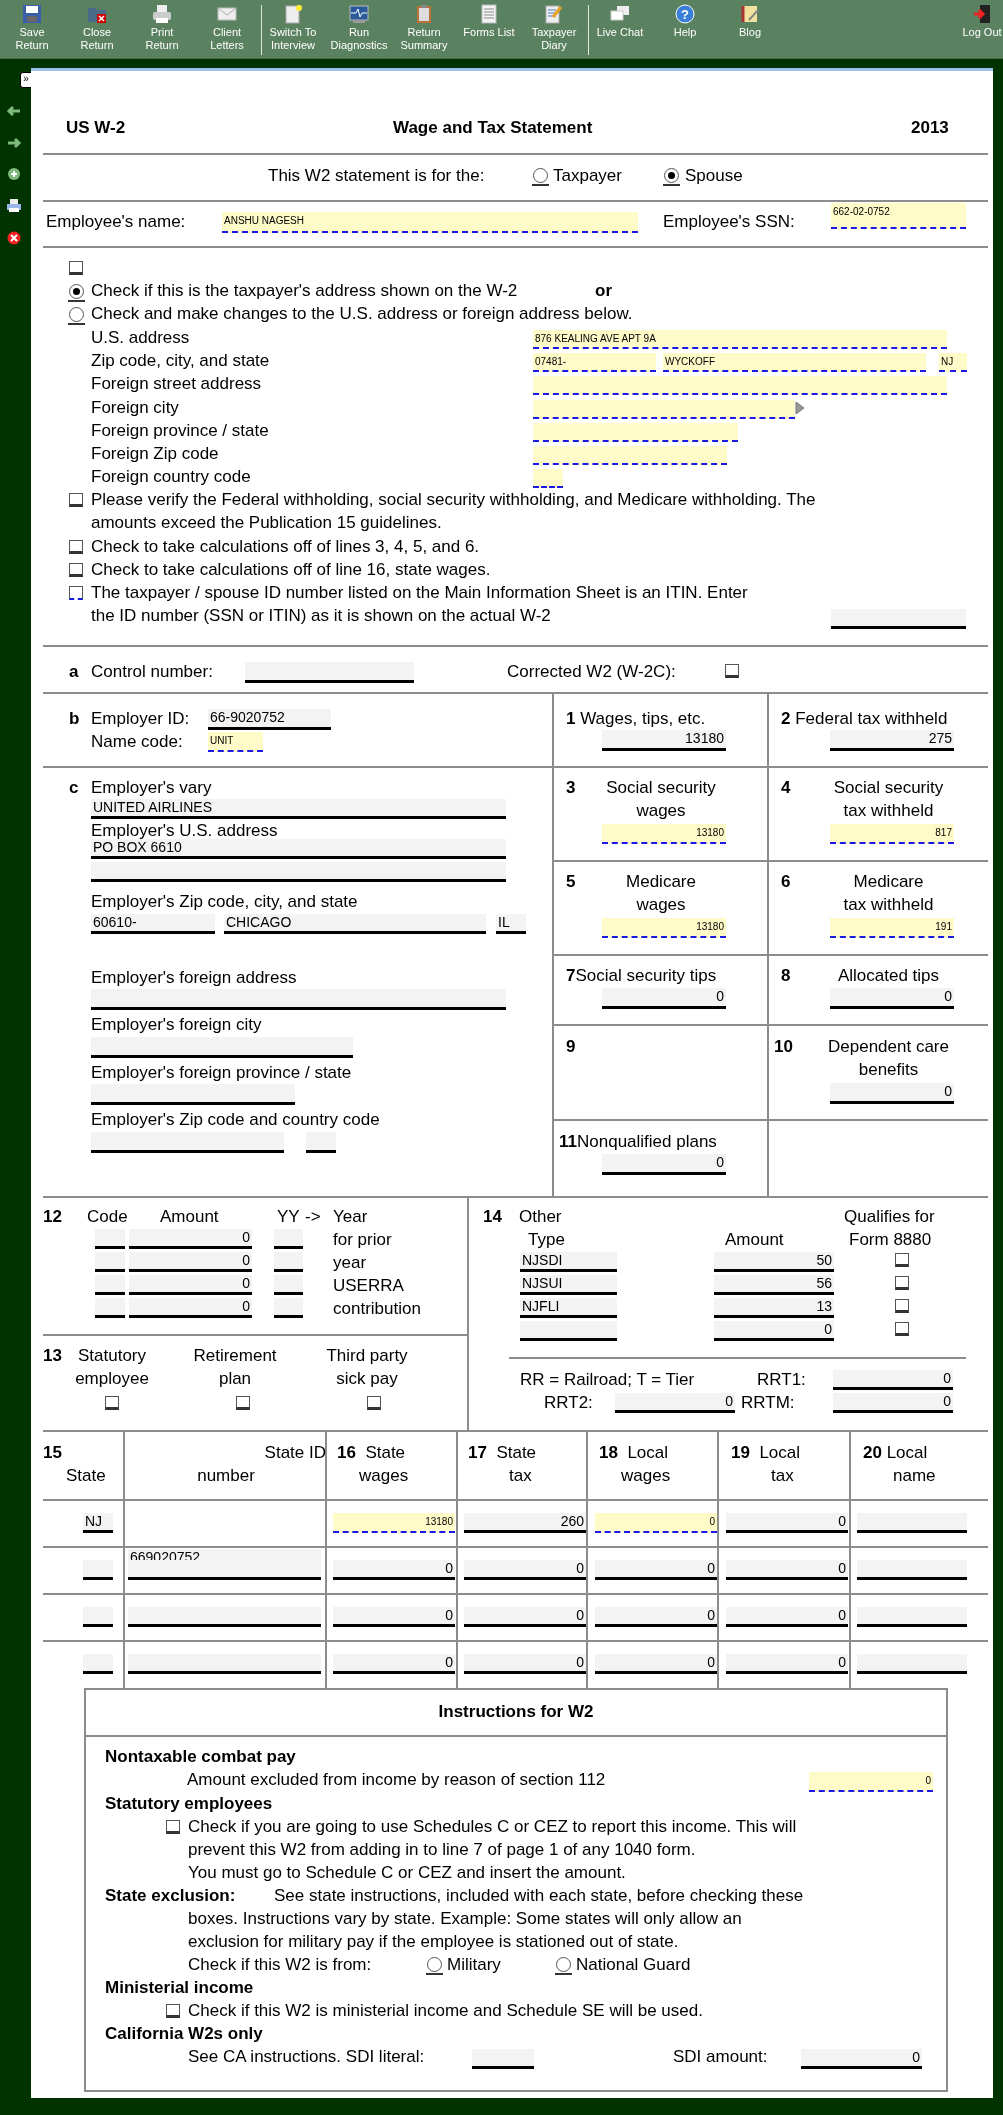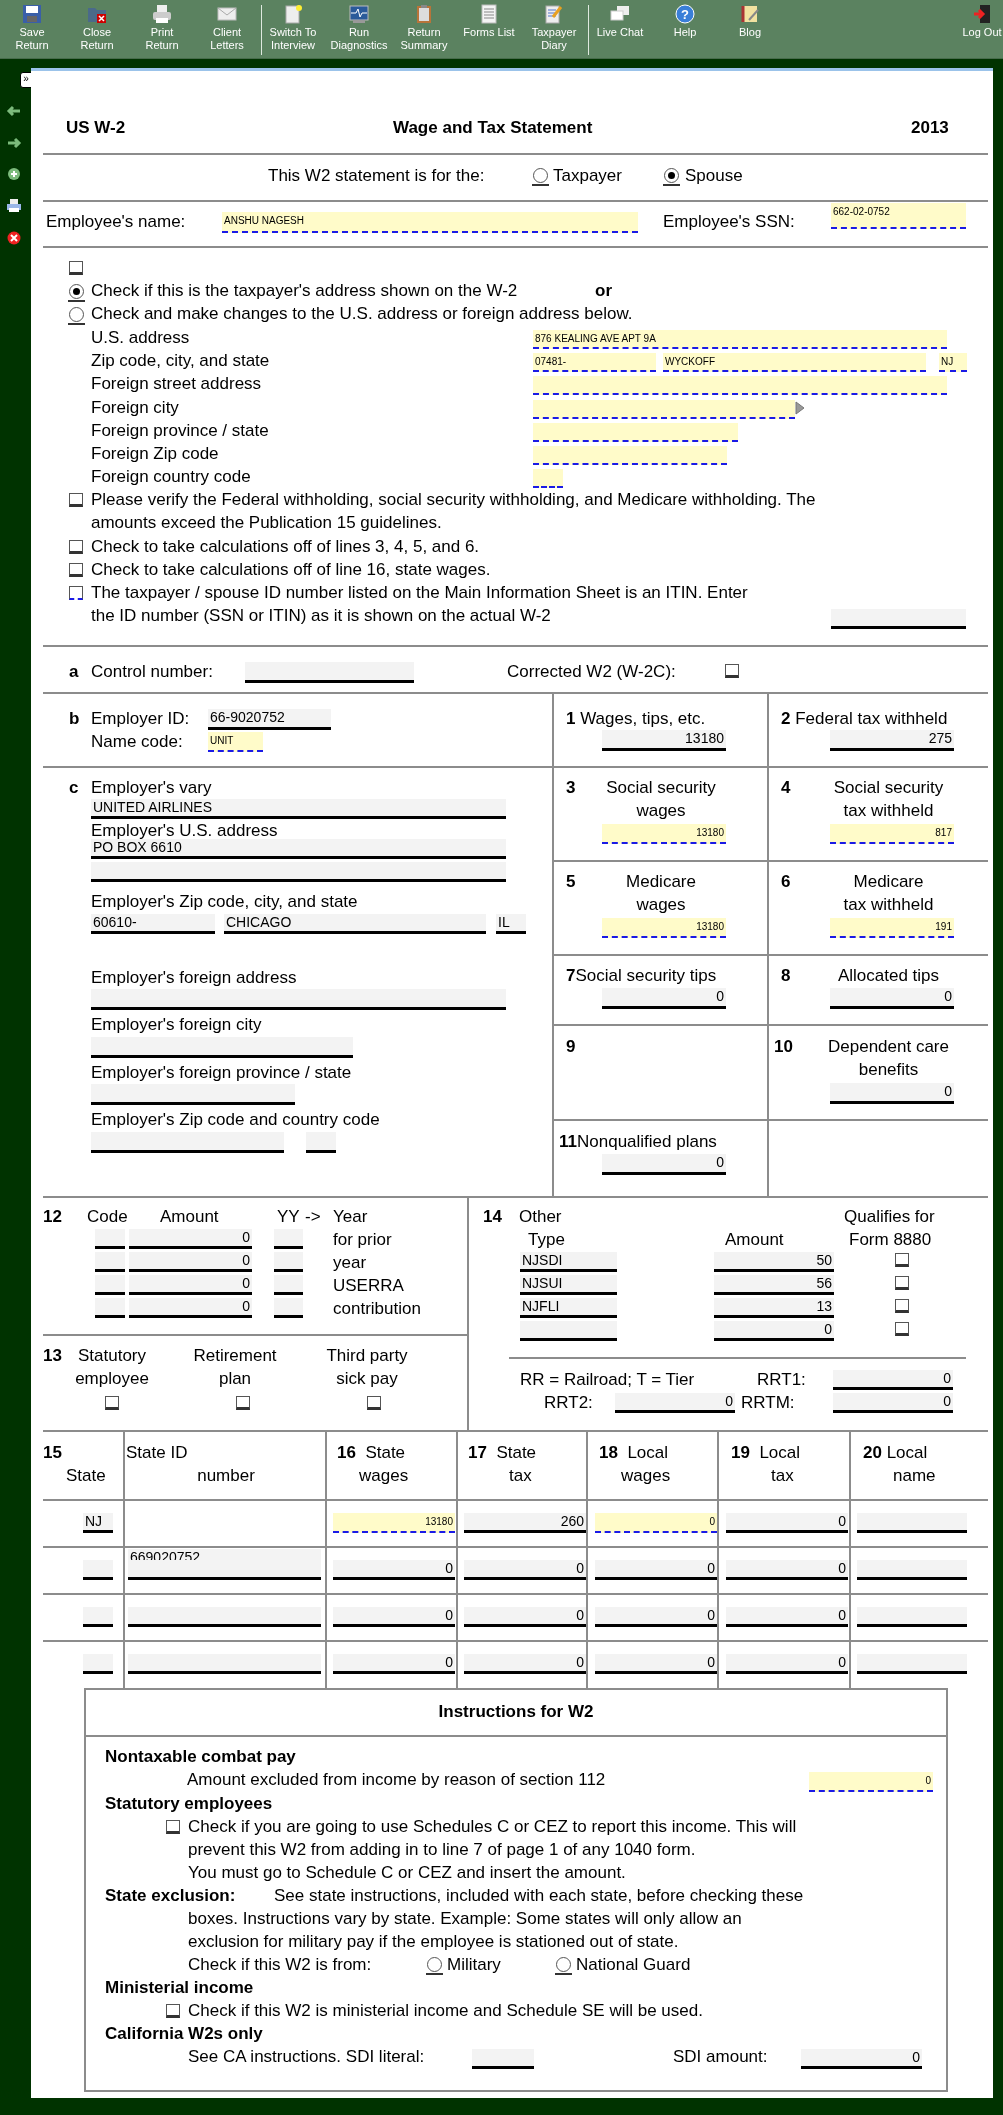--- a/index.html
+++ b/index.html
@@ -369,21 +369,21 @@
 
   <div class="vr" style="left:92px;top:1360px;height:258px"></div>
   <div class="vr" style="left:294px;top:1360px;height:258px"></div>
   <div class="vr" style="left:425px;top:1360px;height:258px"></div>
   <div class="vr" style="left:555px;top:1360px;height:258px"></div>
   <div class="vr" style="left:686px;top:1360px;height:258px"></div>
   <div class="vr" style="left:818px;top:1360px;height:258px"></div>
 
   <div class="t b" style="left:12px;top:1372px">15</div>
   <div class="t" style="left:35px;top:1395px">State</div>
-  <div class="t" style="left:95px;top:1372px;width:200px;text-align:left">State ID</div>
+  <div class="t" style="left:95px;top:1372px;width:200px;text-align:right">State ID</div>
   <div class="t" style="left:95px;top:1395px;width:200px;text-align:center">number</div>
   <div class="t" style="left:306px;top:1372px"><b>16</b>&nbsp; <span>State</span></div>
   <div class="t" style="left:328px;top:1395px">wages</div>
   <div class="t" style="left:437px;top:1372px"><b>17</b>&nbsp; <span>State</span></div>
   <div class="t" style="left:478px;top:1395px">tax</div>
   <div class="t" style="left:568px;top:1372px"><b>18</b>&nbsp; <span>Local</span></div>
   <div class="t" style="left:590px;top:1395px">wages</div>
   <div class="t" style="left:700px;top:1372px"><b>19</b>&nbsp; <span>Local</span></div>
   <div class="t" style="left:740px;top:1395px">tax</div>
   <div class="t" style="left:832px;top:1372px"><b>20</b> <span>Local</span></div>

